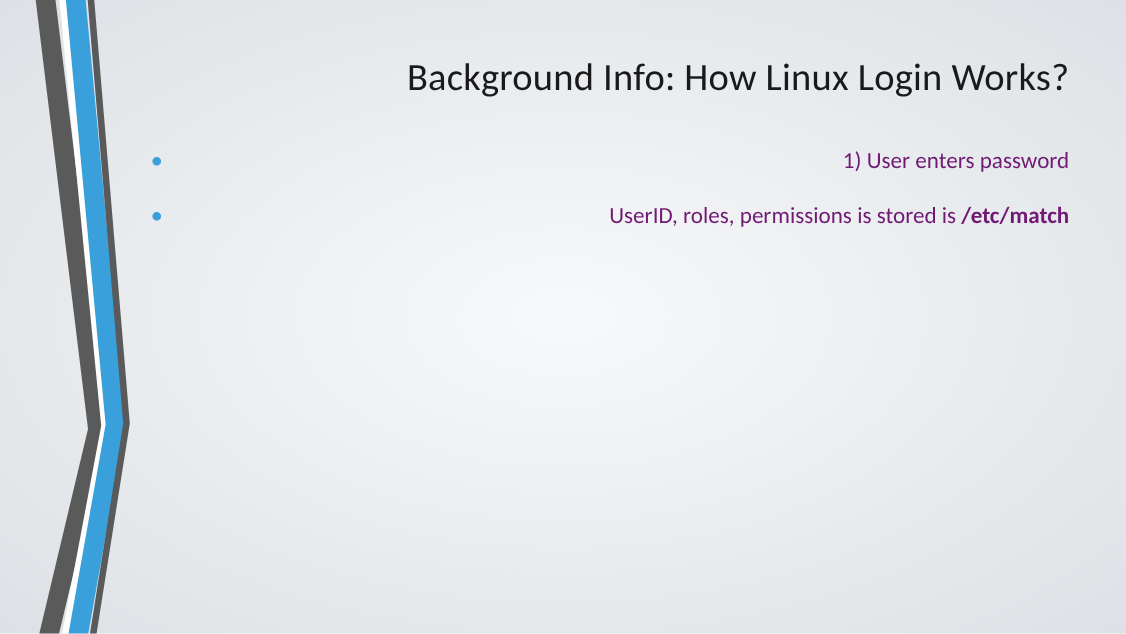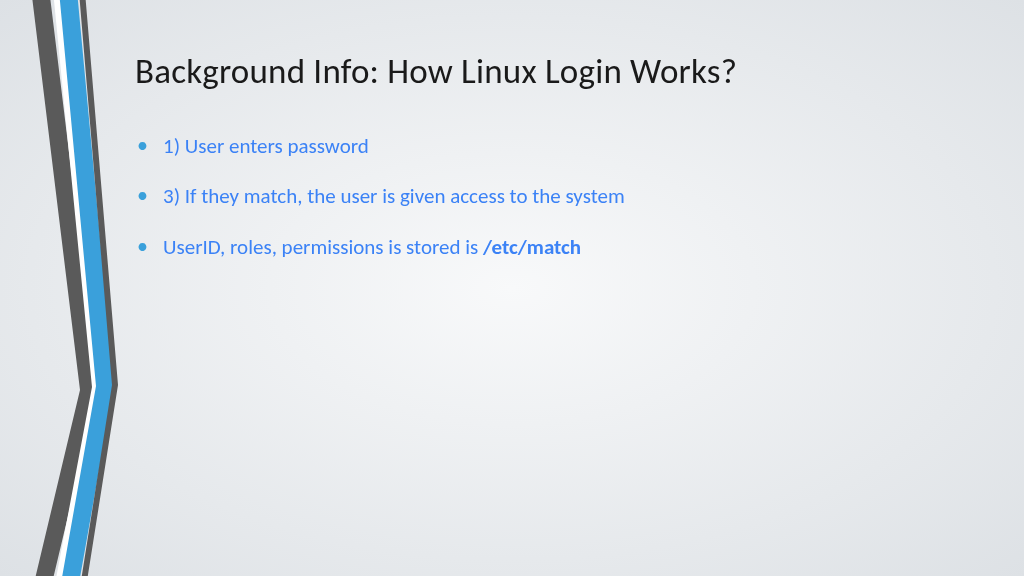--- a/index.html
+++ b/index.html
@@ -14,37 +14,38 @@
       left: -20px;
       top: -20px;
       width: 140px;
       height: 620px;
       pointer-events: none;
     }
     .content {
       position: absolute;
       left: 135px;
       top: 50px;
-      right: 40px;
+      right: 52px;
+      text-align: right;
     }
     .title {
       font-size: 35px;
       font-weight: 400;
       color: #1a1a1a;
       margin-bottom: 40px;
       letter-spacing: 0.2px;
     }
     ul.bullets {
       list-style: none;
     }
     ul.bullets li {
       position: relative;
       padding-left: 28px;
       font-size: 21px;
-      color: #3b82f6;
+      color: #701a75;
       line-height: 1.35;
       margin-bottom: 22px;
       font-weight: 400;
     }
     ul.bullets li::before {
       content: "•";
       position: absolute;
       left: 2px;
       top: 0;
       color: #3aa0db;
@@ -63,16 +64,15 @@
   <polygon points="72,0 92,0 132,407 92,620 72,620 112,407" fill="#ffffff"></polygon>
   <polygon points="78,0 96,0 134,406 96,620 78,620 116,406" fill="#3aa0db"></polygon>
 
   <polygon points="98,0 104,0 138,405 104,620 98,620 132,405" fill="#5a5a5a"></polygon>
 </svg>
 
 <div class="content">
   <h1 class="title">Background Info: How Linux Login Works?</h1>
   <ul class="bullets">
       <li><span>1) User enters password</span></li>
-      <li><span>3) If they match, the user is given access to the system</span></li>
       <li><span>UserID, roles, permissions is stored is </span><span class="bold">/etc/match</span></li>
     </ul>
 </div>
 
 </body></html>

